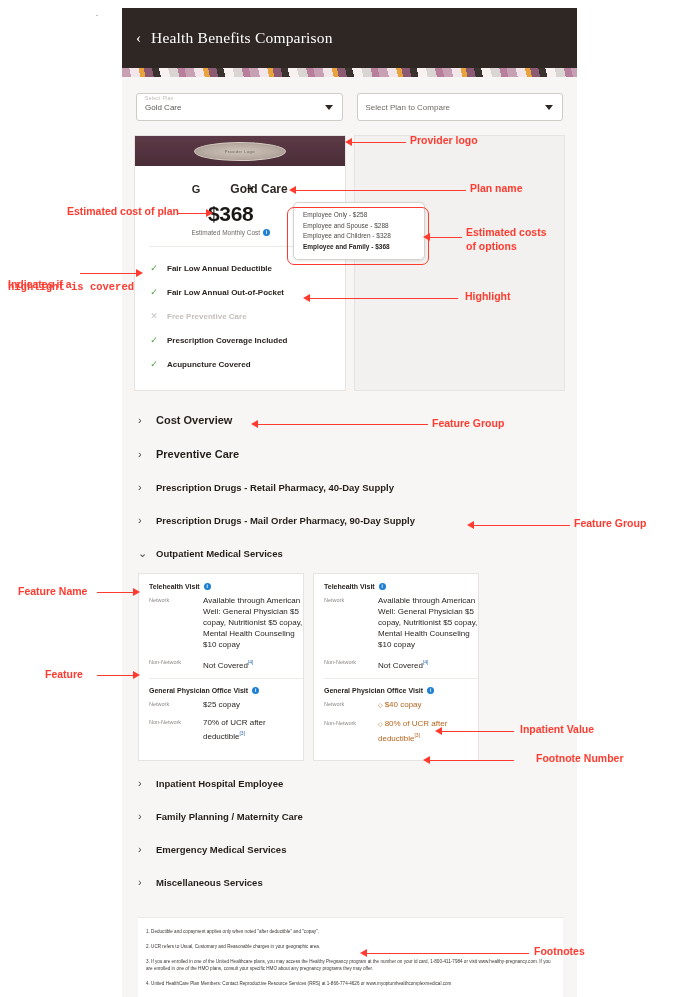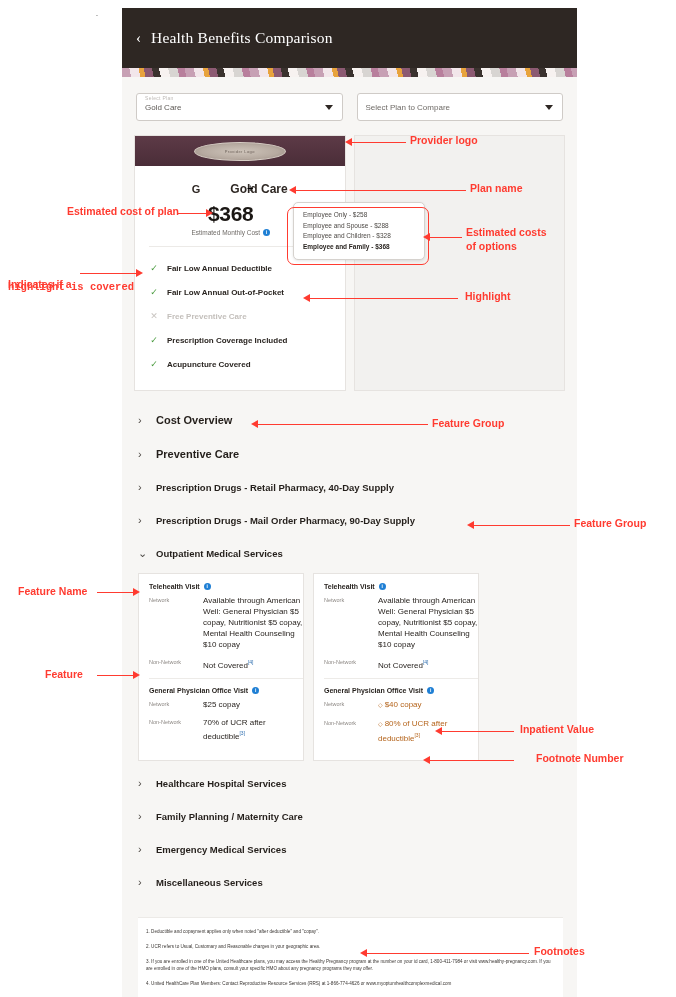--- a/index.html
+++ b/index.html
@@ -547,21 +547,21 @@
           <div class="feat-cat">Non-Network</div>
           <div class="feat-val highlighted">
             <span class="diamond">◇</span><span>80% of UCR after deductible</span><span class="fn">[3]</span>
           </div>
         </div>
       </div>
     </div>
 
     <div class="group-header">
       <span class="chev">›</span>
-      <span class="group-title small">Healthcare Hospital Services</span>
+      <span class="group-title small">Inpatient Hospital Employee</span>
     </div>
     <div class="group-header">
       <span class="chev">›</span>
       <span class="group-title small">Family Planning / Maternity Care</span>
     </div>
     <div class="group-header">
       <span class="chev">›</span>
       <span class="group-title small">Emergency Medical Services</span>
     </div>
     <div class="group-header">

